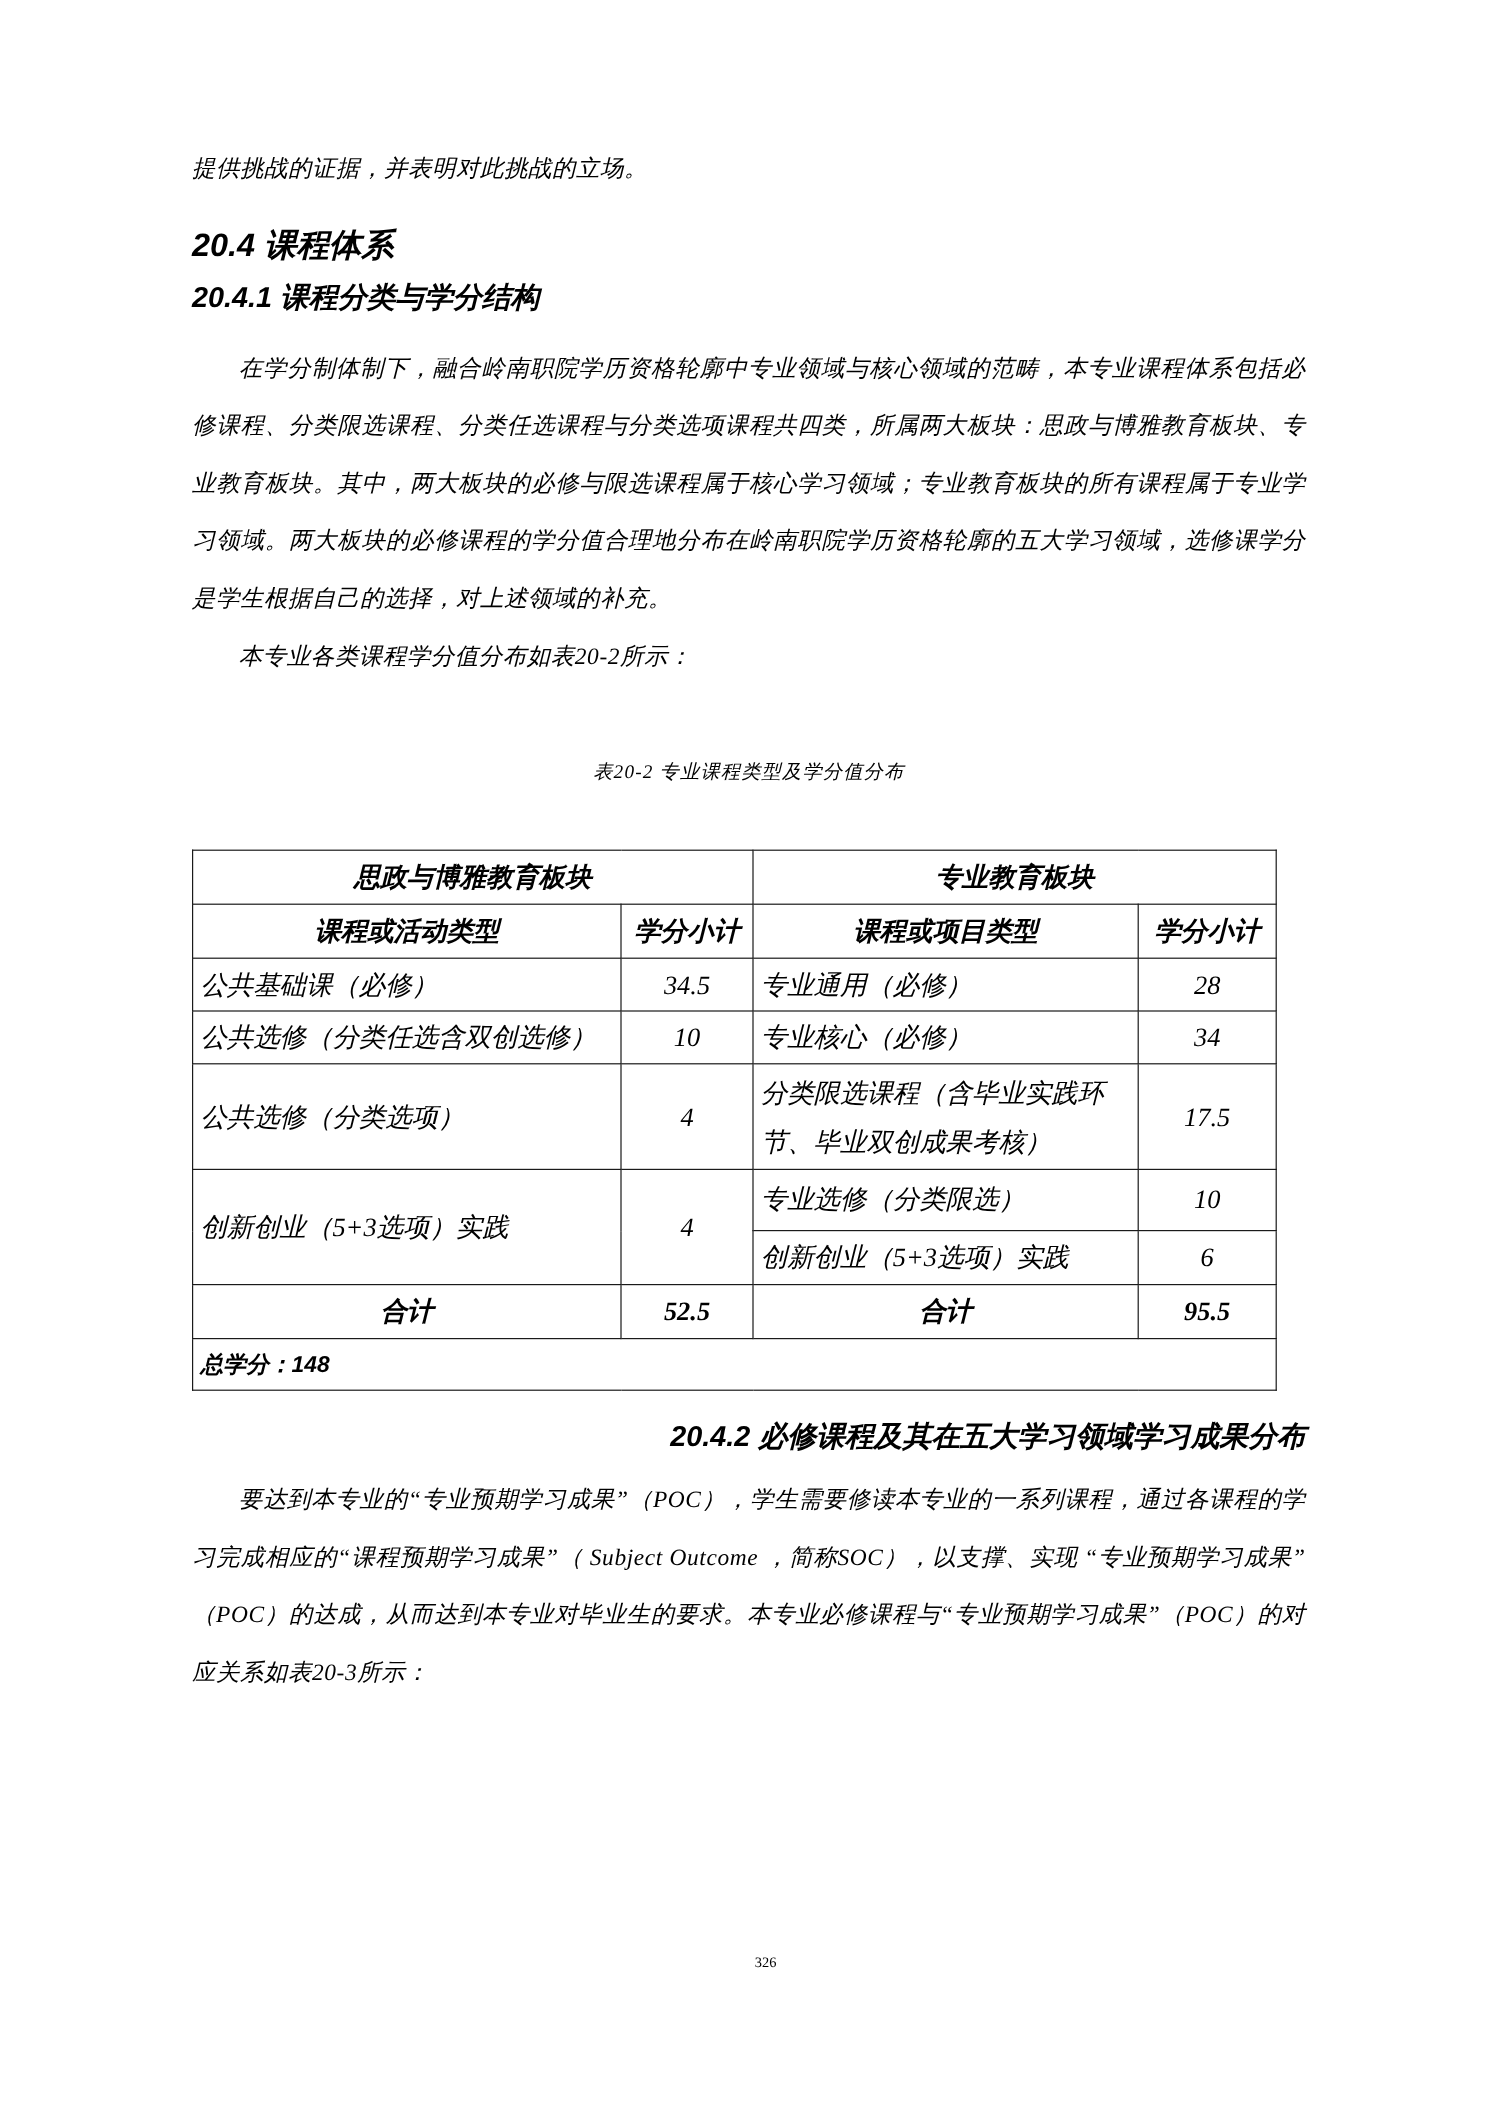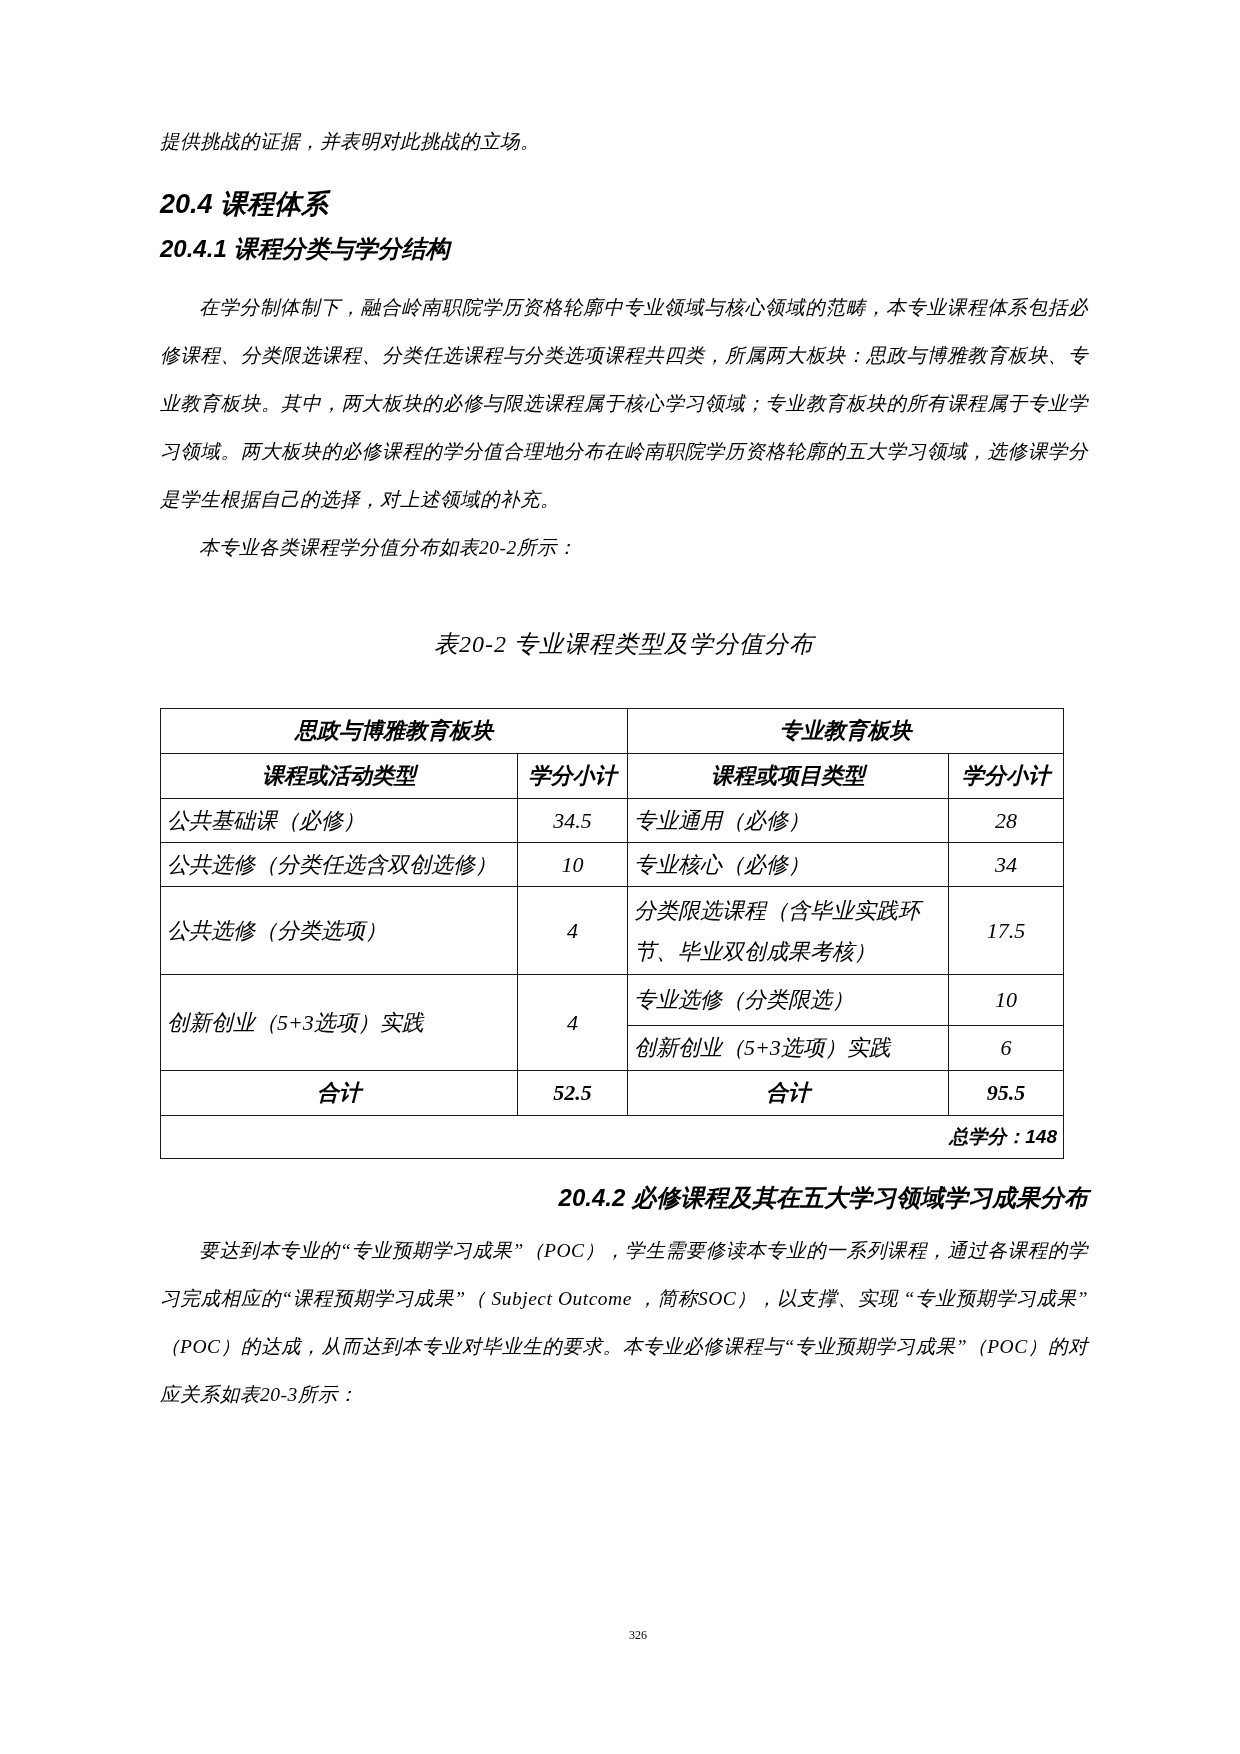--- a/index.html
+++ b/index.html
@@ -44,21 +44,21 @@
     font-size: 24px;
     font-weight: bold;
     margin: 2px 0 14px 0;
     line-height: 42px;
   }
   h2.sub-heading-2 {
     margin: 18px 0 8px 0;
     text-align: right;
   }
   .table-caption {
-    font-size: 24px;
+    font-size: 16px;
     text-align: center;
     margin: 58px 0 0 0;
     line-height: 28px;
     letter-spacing: 1px;
   }
   table.credits-table {
     border-collapse: collapse;
     width: 903px;
     margin-top: 50px;
     table-layout: fixed;
@@ -99,21 +99,21 @@
     font-weight: bold;
     text-align: center;
   }
   tr.totals-row td.total-label {
     font-family: "Liberation Sans", "DejaVu Sans", sans-serif;
   }
   tr.grand-total-row td {
     height: 43px;
     font-family: "Liberation Sans", "DejaVu Sans", sans-serif;
     font-weight: bold;
-    text-align: right;
+    text-align: left;
     font-size: 19px;
   }
   .page-number {
     position: absolute;
     left: 18px;
     width: 100%;
     top: 1628px;
     text-align: center;
     font-size: 12px;
   }

